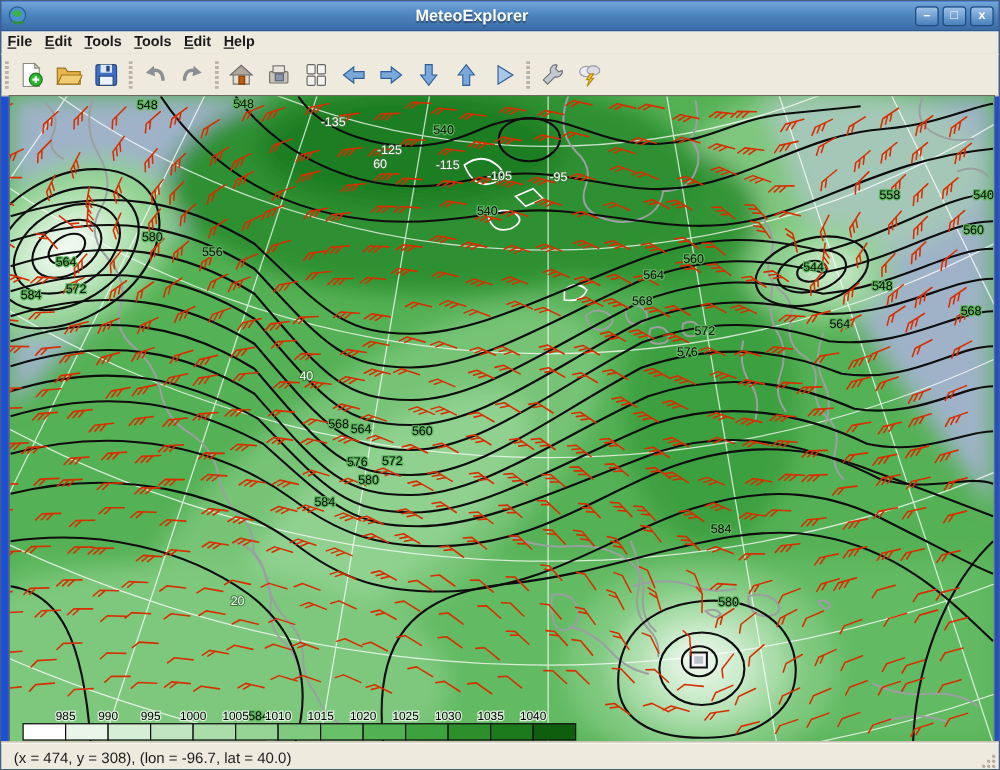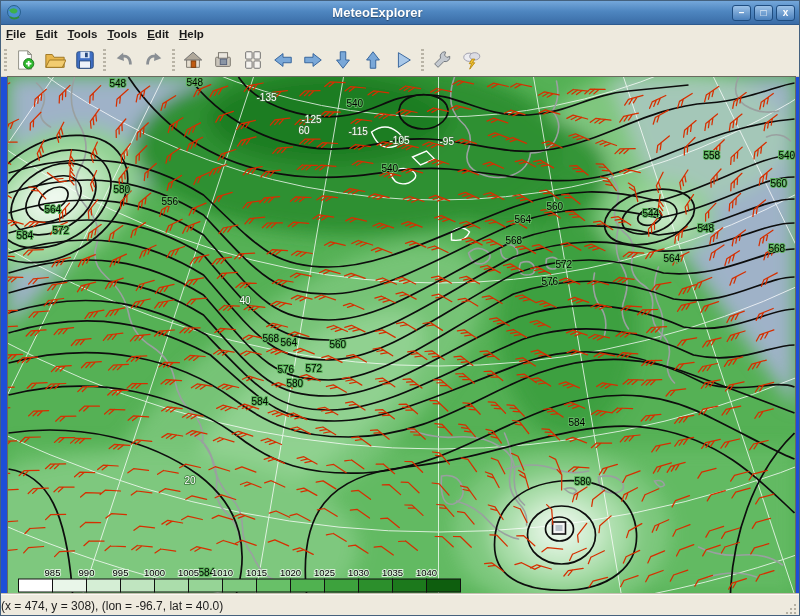--- a/index.html
+++ b/index.html
@@ -26,21 +26,21 @@
   .tsep{width:7px;height:22px;margin:0 3px;
     background:repeating-linear-gradient(#b9b4a6 0 2px,#eeeade 2px 4px);width:3px;}
   .tbtn{width:28px;height:26px;display:flex;align-items:center;justify-content:center;border:1px solid transparent;border-radius:3px;}
   .tbtn svg{width:22px;height:22px;}
   
   #map{position:absolute;left:6px;top:75px;width:787px;height:516px;background:#55b155;border:1px solid #6a6a5f;box-sizing:content-box;overflow:hidden;}
   #map svg{display:block;}
   
   #statusbar{position:absolute;left:0;top:592px;width:100%;height:23px;background:#eeeade;
     border-top:1px solid #c4bfb0;box-shadow:inset 0 1px 0 #fbf9f3;display:flex;align-items:center;}
-  #status-text{font-size:12px;color:#1c1c1c;padding-left:0;}
+  #status-text{font-size:12px;color:#1c1c1c;padding-left:10px;}
   #grip{position:absolute;right:2px;bottom:2px;width:13px;height:13px;
     background:
      radial-gradient(circle at 11px 11px,#b5b0a2 1.3px,transparent 1.5px),
      radial-gradient(circle at 7px 11px,#b5b0a2 1.3px,transparent 1.5px),
      radial-gradient(circle at 11px 7px,#b5b0a2 1.3px,transparent 1.5px),
      radial-gradient(circle at 3px 11px,#b5b0a2 1.3px,transparent 1.5px),
      radial-gradient(circle at 7px 7px,#b5b0a2 1.3px,transparent 1.5px),
      radial-gradient(circle at 11px 3px,#b5b0a2 1.3px,transparent 1.5px);}
 </style>
 </head>

